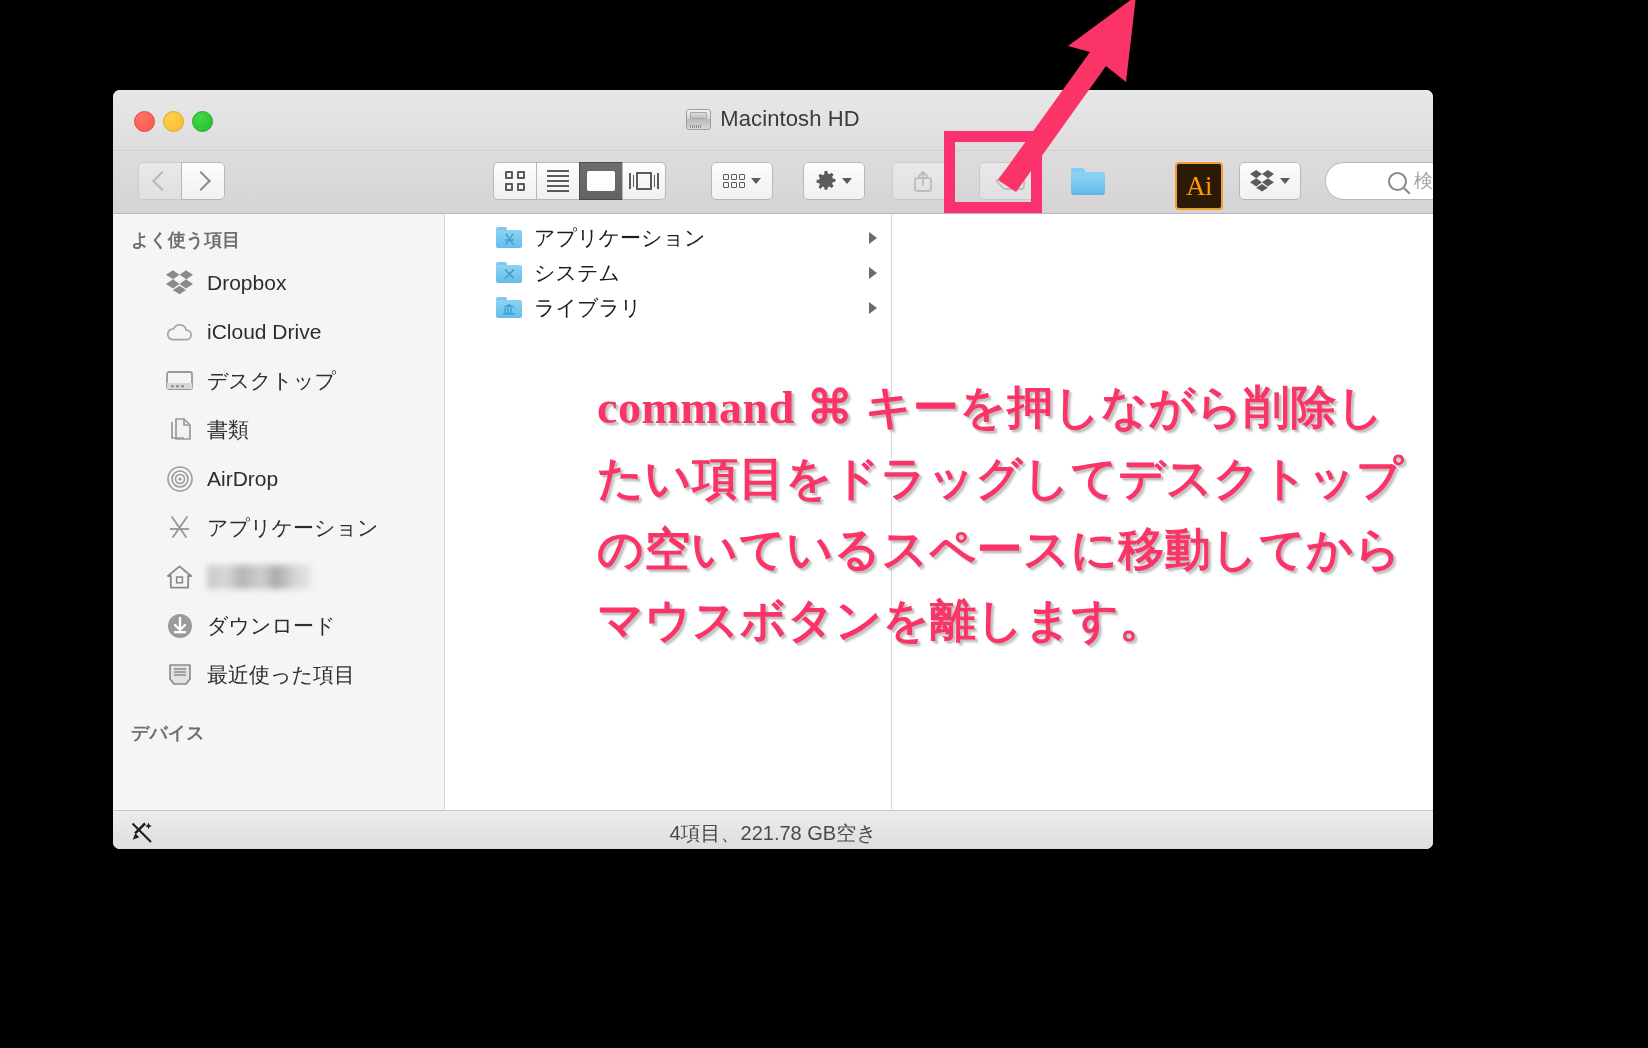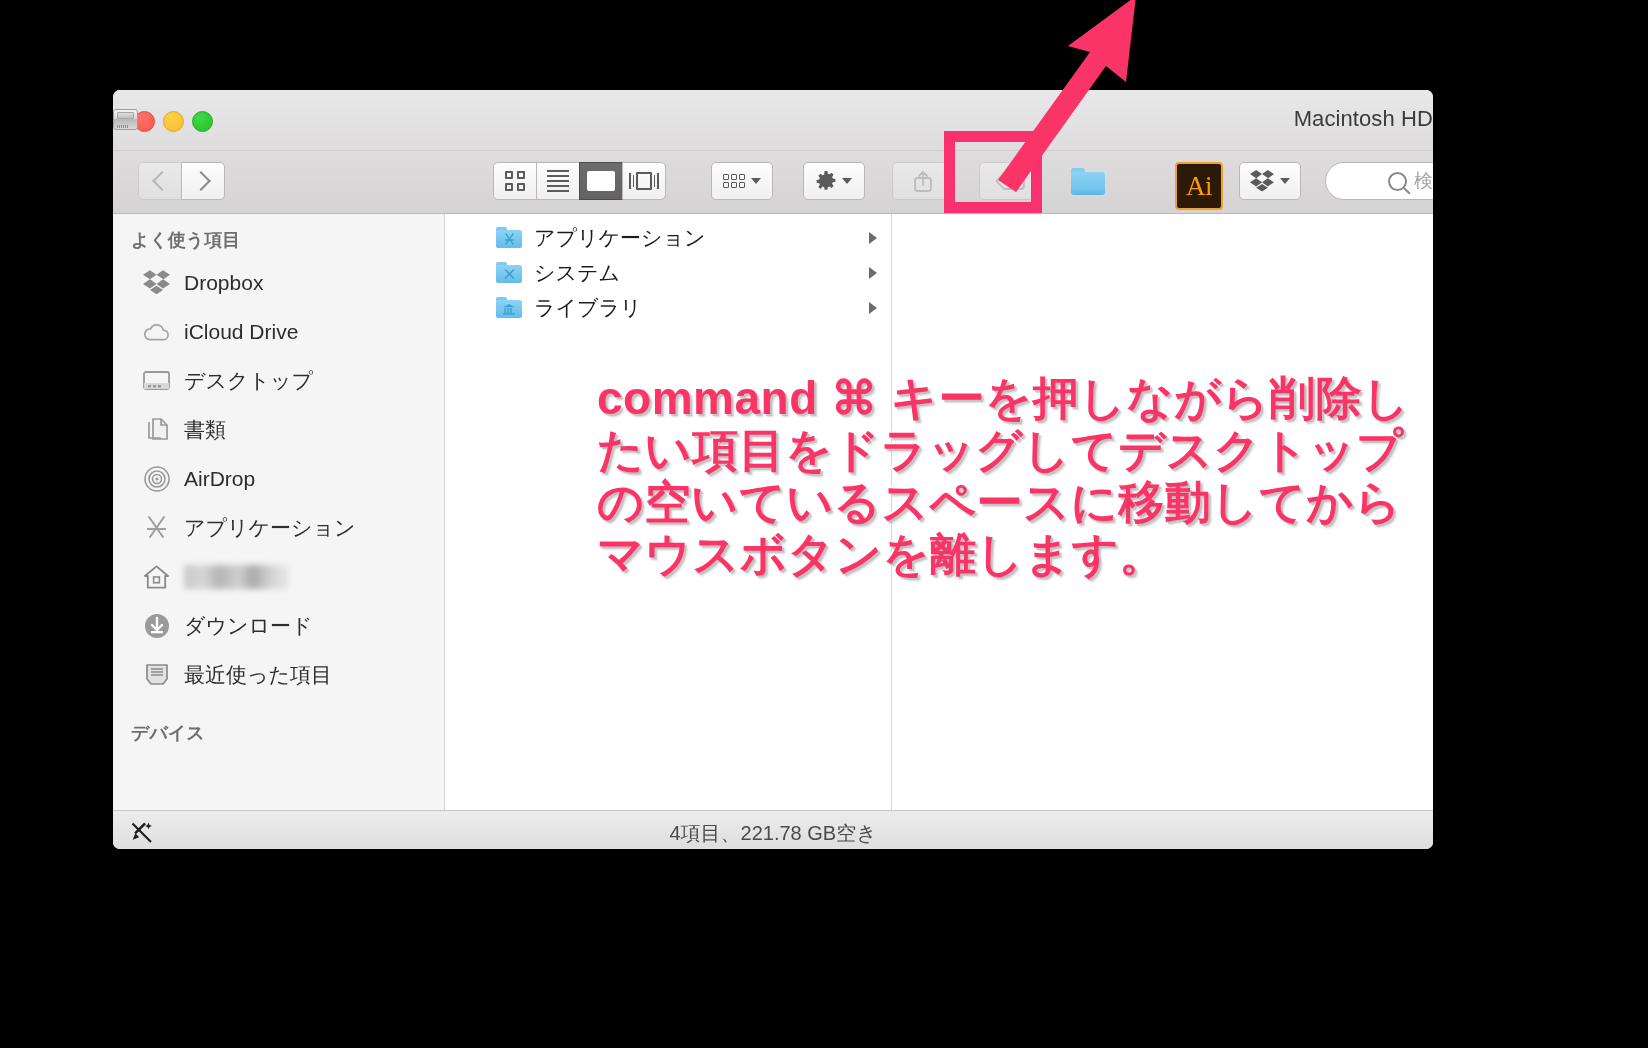--- a/index.html
+++ b/index.html
@@ -55,21 +55,21 @@
 
   .win-title {
     position: absolute;
     left: 0; right: 0; top: 14px;
     text-align: center;
     font-size: 22px;
     color: #3b3b3b;
     letter-spacing: 0.1px;
     display: flex;
     align-items: center;
-    justify-content: space-between;
+    justify-content: center;
     gap: 9px;
     height: 30px;
   }
   .hd-icon {
     width: 23px; height: 19px;
     border-radius: 3px;
     background: linear-gradient(to bottom, #f2f2f2 0%, #d7d7d7 46%, #b9b9b9 50%, #d9d9d9 100%);
     border: 1px solid #9e9e9e;
     position: relative;
     flex: none;
@@ -229,20 +229,21 @@
     font-weight: 700;
   }
   .sb-item {
     display: flex;
     align-items: center;
     height: 49px;
     padding-left: 30px;
     font-size: 21px;
     color: #2d2d2d;
     gap: 14px;
+    margin-left: 23px;
   }
   .sb-ico { width: 27px; height:27px; flex:none; display:flex; align-items:center; justify-content:center; color:#8a8a8a;}
   .sb-ico svg { display:block; }
   .blurred {
     width: 105px; height: 24px;
     background: linear-gradient(90deg,#c7c7c7 0%,#d8d8d8 18%,#b4b4b4 33%,#cfcfcf 52%,#a9a9a9 66%,#d2d2d2 82%,#e8e8e8 100%);
     filter: blur(3px);
     border-radius:2px;
   }
 
@@ -326,24 +327,24 @@
     z-index: 45;
     pointer-events: none;
   }
 
   .overlay-text {
     position: absolute;
     left: 597px;
     top: 372px;
     width: 820px;
     z-index: 50;
-    font-family: Liberation Sans, sans-serif;
+    font-family: Liberation Serif, serif;
     font-weight: 700;
     font-size: 46px;
-    line-height: 52px;
+    line-height: 71px;
     color: #fb3468;
     letter-spacing: 0.5px;
     -webkit-text-stroke: 4px #ffffff;
     paint-order: stroke fill;
     text-shadow:
        2px 2px 0 rgba(180,180,180,0.55),
        3px 3px 2px rgba(160,160,160,0.45);
   }
 </style>
 </head>

